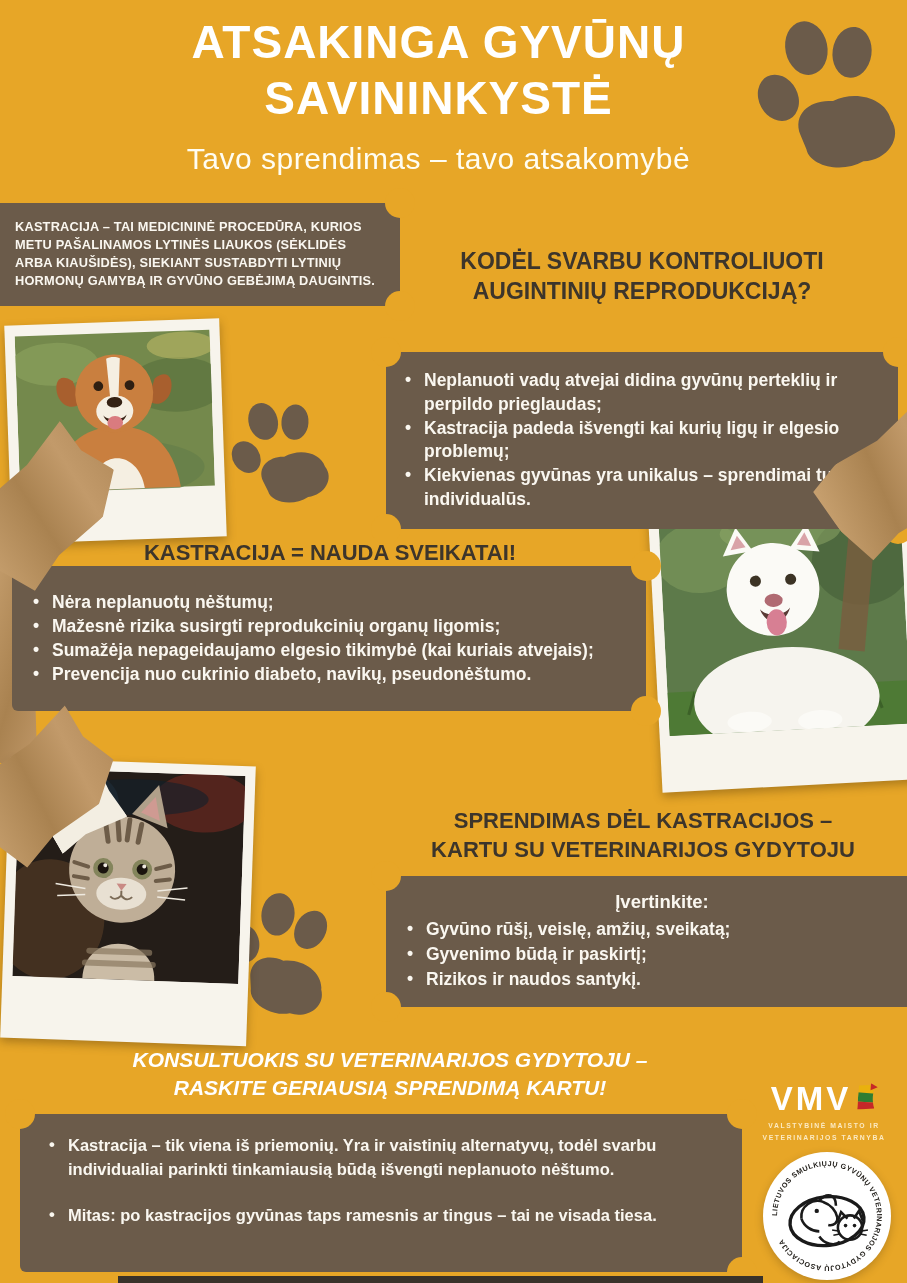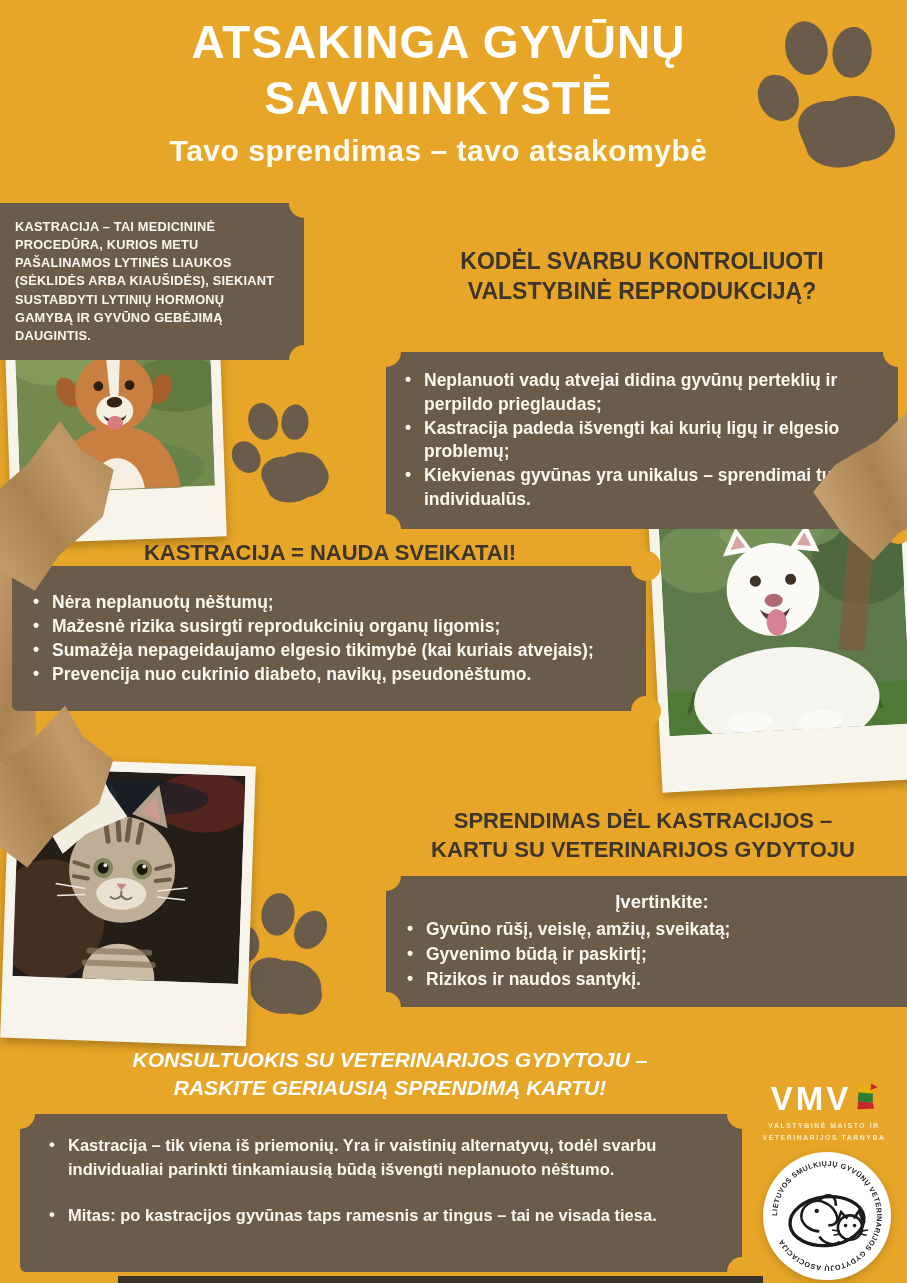--- a/index.html
+++ b/index.html
@@ -5,36 +5,36 @@
   * { margin:0; padding:0; box-sizing:border-box; }
   body { background:#888; font-family:"Liberation Sans", sans-serif; }
   .poster {
     position:relative; width:907px; height:1283px; margin:0 auto;
     background:#E7A627; overflow:hidden;
     font-family:"Liberation Sans", sans-serif;
   }
   
   .header { position:absolute; left:95px; right:125px; top:14px; text-align:center; z-index:5; }
   .title-line { color:#FFFFFF; font-weight:bold; font-size:46px; line-height:1.22; letter-spacing:1px; }
-  .subtitle { color:#FFFDF2; font-weight:bold; font-size:30px; margin-top:8px; letter-spacing:.5px; }
+  .subtitle { color:#FFFDF2; font-weight:normal; font-size:30px; margin-top:16px; letter-spacing:.5px; }
   
   .box {
     position:absolute; background:#6B5B4A; color:#FAF7F0; z-index:3;
     border-radius:6px;
   }
   .bite { position:absolute; width:30px; height:30px; background:#E7A627; border-radius:50%; }
   .bite.tl { left:-15px; top:-15px; }
   .bite.tr { right:-15px; top:-15px; }
   .bite.bl { left:-15px; bottom:-15px; }
   .bite.br { right:-15px; bottom:-15px; }
   .box ul { list-style:none; }
   .box li { position:relative; padding-left:24px; font-weight:bold; }
   .box li::before { content:"\2022"; position:absolute; left:5px; top:-1px; }
   
-  .def-box { left:0; top:203px; width:304px; padding:15px 20px 15px 15px;
+  .def-box { left:0; top:203px; width:400px; padding:15px 20px 15px 15px;
              font-size:12.8px; font-weight:bold; line-height:1.42; letter-spacing:.2px;
              text-transform:uppercase; border-top-left-radius:0; border-bottom-left-radius:0; }
   
   .h-dark, .h-light { position:absolute; text-align:center; font-weight:bold; z-index:5; line-height:1.32; }
   .h-dark { color:#3D352B;text-align:center; }
   .h-light { color:#FFFFFF; }
   .repro-h   { left:388px; top:246px; width:508px; font-size:23px; }
   .health-h  { left:30px;  top:538px; width:600px; font-size:22px; }
   .decide-h  { left:388px; top:806px; width:510px; font-size:22px; }
   .consult-h { left:35px;  top:1046px; width:710px; font-size:21px;font-style:italic; }
@@ -131,21 +131,21 @@
     </svg>
   </div>
 
   <div class="box def-box">
     <span>KASTRACIJA – TAI MEDICININĖ PROCEDŪRA, KURIOS METU PAŠALINAMOS LYTINĖS LIAUKOS (SĖKLIDĖS ARBA KIAUŠIDĖS), SIEKIANT SUSTABDYTI LYTINIŲ HORMONŲ GAMYBĄ IR GYVŪNO GEBĖJIMĄ DAUGINTIS.</span>
     <i class="bite tr"></i><i class="bite br"></i>
   </div>
 
   <div class="h-dark repro-h">
     <div>KODĖL SVARBU KONTROLIUOTI</div>
-    <div>VALSTYBINĖ REPRODUKCIJĄ?</div>
+    <div>AUGINTINIŲ REPRODUKCIJĄ?</div>
   </div>
   <div class="box repro-box">
     <ul>
       <li>Neplanuoti vadų atvejai didina gyvūnų perteklių ir perpildo prieglaudas;</li>
       <li>Kastracija padeda išvengti kai kurių ligų ir elgesio problemų;</li>
       <li>Kiekvienas gyvūnas yra unikalus – sprendimai turi būti individualūs.</li>
     </ul>
     <i class="bite tl"></i>
       <i class="bite tr"></i>
       <i class="bite bl"></i>

